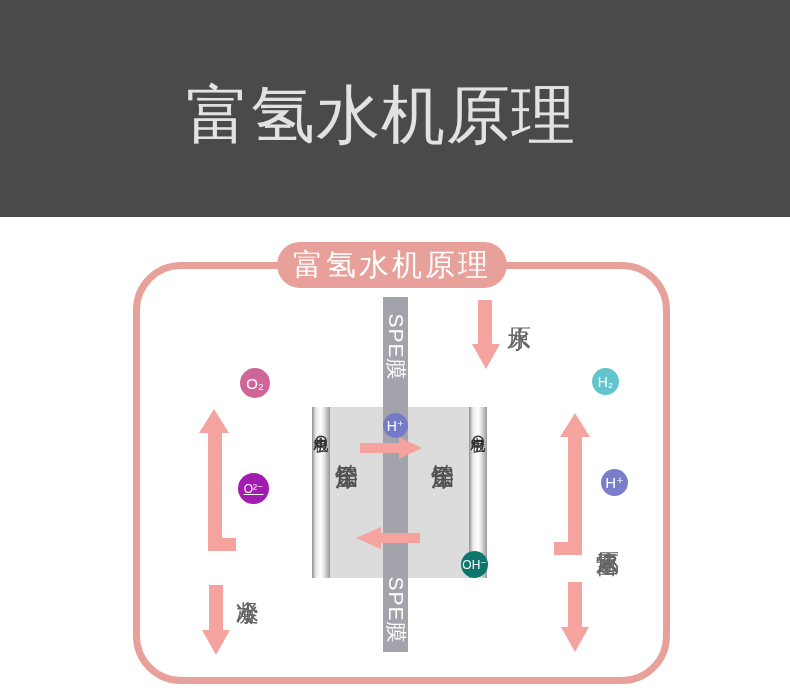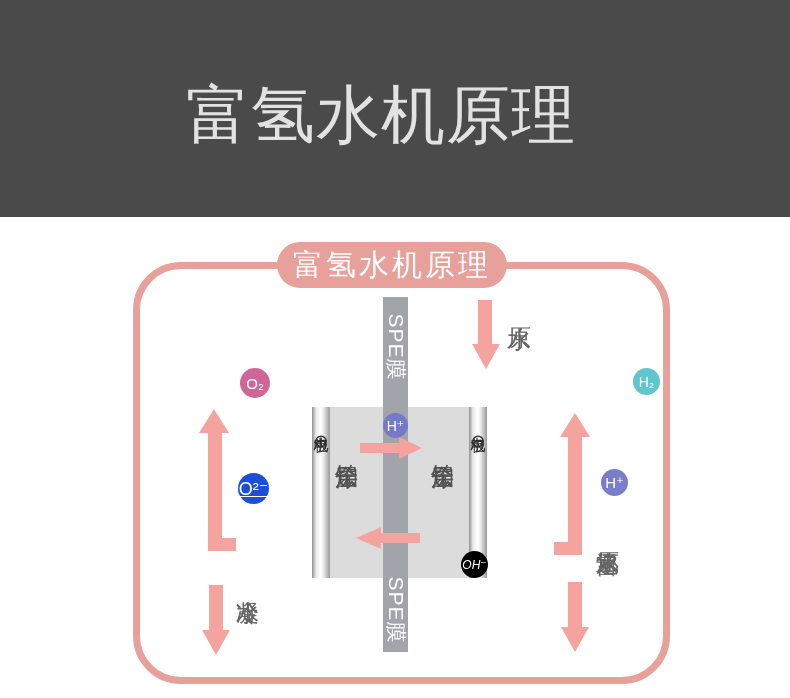--- a/index.html
+++ b/index.html
@@ -42,25 +42,25 @@
   .elab-right{right:0;}
   .coating{position:absolute;top:39px;writing-mode:vertical-rl;text-orientation:upright;
     font-size:23px;font-weight:300;color:#525252;line-height:24px;letter-spacing:1px;z-index:3;}
   .coating.left{left:23px;}
   .coating.right{right:32px;}
 
   
   .particle{position:absolute;border-radius:50%;color:#fff;display:flex;align-items:center;
     justify-content:center;z-index:5;font-weight:400;margin-left:40px;}
   .p-o2{left:200px;top:368px;width:30px;height:30px;background:#d06597;font-size:15px;}
-  .p-o2minus{left:198px;top:473px;width:31px;height:31px;background:#1d4ed8;font-size:18px;text-decoration:underline;}
+  .p-o2minus{left:198px;top:473px;width:31px;height:31px;background:#a21caf;font-size:12px;text-decoration:underline;}
   .p-hplus-l{left:343px;top:413px;width:25px;height:25px;background:#747ac8;font-size:14px;}
-  .p-h2{left:593px;top:368px;width:27px;height:27px;background:#62c5cd;font-size:14px;}
+  .p-h2{left:552px;top:368px;width:27px;height:27px;background:#62c5cd;font-size:14px;}
   .p-hplus-r{left:561px;top:469px;width:27px;height:27px;background:#7a7dc9;font-size:15px;}
-  .p-ohminus{left:421px;top:551px;width:27px;height:27px;background:#000000;font-size:12px;font-style:italic;}
+  .p-ohminus{left:421px;top:551px;width:27px;height:27px;background:#0f766e;font-size:12px;}
 
   
   .shaft{position:absolute;background:#f5a39e;z-index:4;}
   .tri{position:absolute;width:0;height:0;z-index:4;}
   .tri.up{border-left:15px solid transparent;border-right:15px solid transparent;
     border-bottom:24px solid #f5a39e;}
   .tri.down{border-left:14px solid transparent;border-right:14px solid transparent;
     border-top:25px solid #f5a39e;}
   .tri.right{border-top:11px solid transparent;border-bottom:11px solid transparent;
     border-left:23px solid #f5a39e;}

